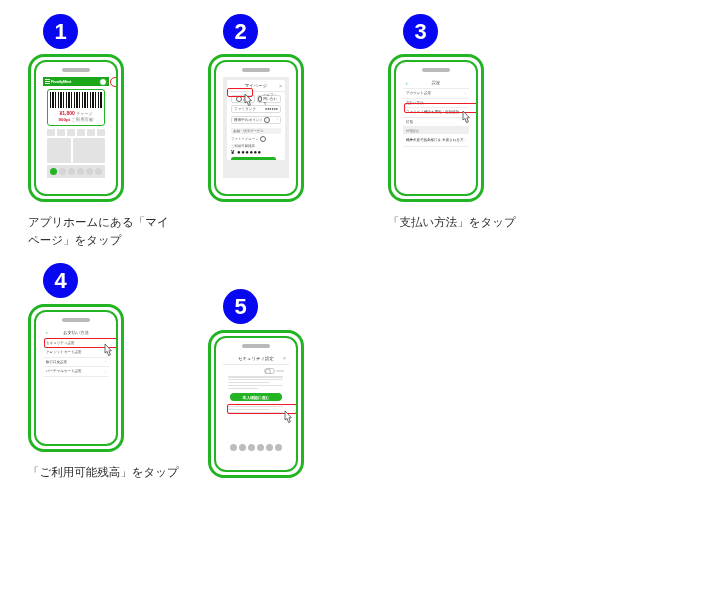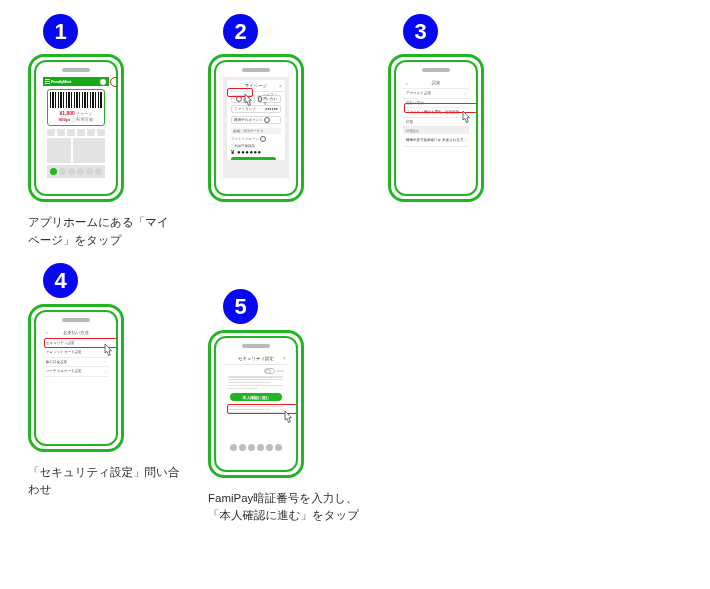--- a/index.html
+++ b/index.html
@@ -564,20 +564,21 @@
 
           <div class="hl" style="left:8px;top:41px;width:74px;height:10px;"></div>
           <div class="cursor" style="left:64px;top:48px;">
             <svg viewBox="0 0 14 16">
               <path d="M3 1 L3 10 L5 8.4 L6.6 12.6 L8.4 11.9 L6.9 7.9 L9.4 7.7 Z" fill="#ffffff" stroke="#5a5a5a" stroke-width="0.9" stroke-linejoin="round"></path>
             </svg>
           </div>
         </div>
       </div>
     </div>
+    <div class="caption">「支払い方法」をタップ</div>
   </div>
 
   <div class="step">
     <div class="badge-row">
       <div class="badge">4</div>
     </div>
     <div class="phone-wrap">
       <div class="phone">
         <div class="phone-inner">
           <div class="speaker"></div>
@@ -608,21 +609,21 @@
 
           <div class="hl" style="left:8px;top:26px;width:74px;height:10px;"></div>
           <div class="cursor" style="left:66px;top:31px;">
             <svg viewBox="0 0 14 16">
               <path d="M3 1 L3 10 L5 8.4 L6.6 12.6 L8.4 11.9 L6.9 7.9 L9.4 7.7 Z" fill="#ffffff" stroke="#5a5a5a" stroke-width="0.9" stroke-linejoin="round"></path>
             </svg>
           </div>
         </div>
       </div>
     </div>
-    <div class="caption">「セキュリティ設定」問い合わせ</div>
+    <div class="caption">「ご利用可能残高」をタップ</div>
   </div>
 
   <div class="step row2">
     <div class="badge-row">
       <div class="badge">5</div>
     </div>
     <div class="phone-wrap">
       <div class="phone">
         <div class="phone-inner">
           <div class="speaker"></div>
@@ -659,16 +660,15 @@
 
           <div class="hl" style="left:11px;top:66px;width:70px;height:10px;"></div>
           <div class="cursor" style="left:66px;top:72px;">
             <svg viewBox="0 0 14 16">
               <path d="M3 1 L3 10 L5 8.4 L6.6 12.6 L8.4 11.9 L6.9 7.9 L9.4 7.7 Z" fill="#ffffff" stroke="#5a5a5a" stroke-width="0.9" stroke-linejoin="round"></path>
             </svg>
           </div>
         </div>
       </div>
     </div>
-    <div class="caption">FamiPay暗証番号を入力し、「本人確認に進む」をタップ</div>
   </div>
 
 </div>
 
 </body></html>

